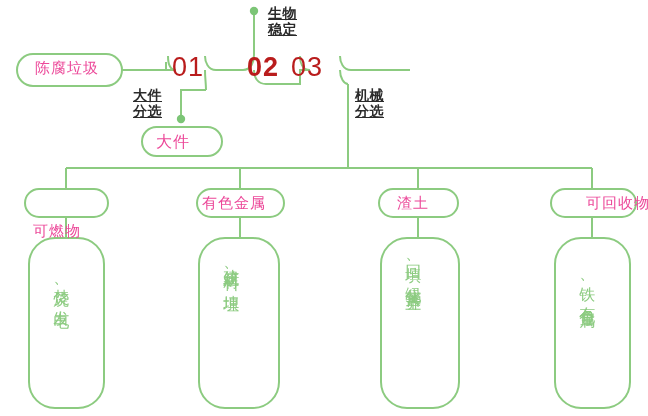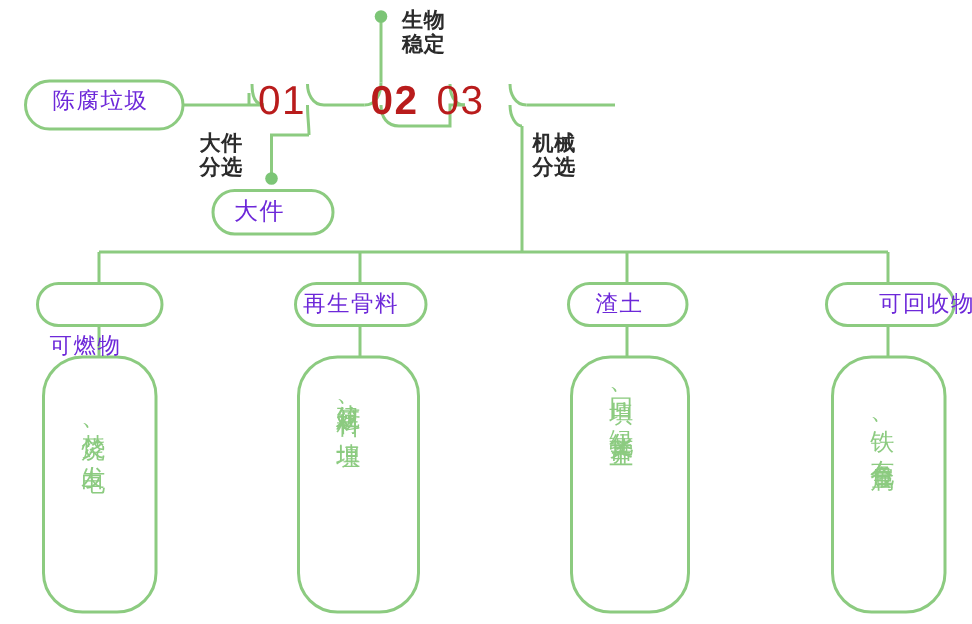--- a/index.html
+++ b/index.html
@@ -32,23 +32,24 @@
   .lbl {
     position: absolute;
     white-space: pre;
     line-height: 1.12;
   }
   .dark-label {
     color: #2b2b2b;
     font-size: 14px;
     font-weight: 700;
     letter-spacing: 0.5px;
+    text-decoration: underline;
   }
   .green-pill-text {
-    color: #6d28d9;
+    color: #ec4899;
     font-size: 15px;
     font-weight: 400;
     letter-spacing: 1px;
   }
   .stage-num {
     color: #b91c1c;
     font-size: 27px;
     font-weight: 400;
     letter-spacing: 1px;
   }
@@ -136,21 +137,21 @@
   <div class="lbl dark-label" style="left:133px; top:88px; text-align:left;">大件
 分选</div>
   <div class="lbl dark-label" style="left:268px; top:6px; text-align:left;">生物
 稳定</div>
   <div class="lbl dark-label" style="left:355px; top:88px; text-align:center;">机械
 分选</div>
 
   <div class="lbl green-pill-text" style="left:156px; top:133px; font-size:16px;">大件</div>
 
   <div class="lbl green-pill-text" style="left:33px; top:195px;margin-top:28px;">可燃物</div>
-  <div class="lbl green-pill-text" style="left:202px; top:195px;">再生骨料</div>
+  <div class="lbl green-pill-text" style="left:202px; top:195px;">有色金属</div>
   <div class="lbl green-pill-text" style="left:397px; top:195px;">渣土</div>
   <div class="lbl green-pill-text" style="left:586px; top:195px;text-align:center;">可回收物</div>
 
   <div class="vbox-text" style="left:50px; top:276px; height:120px;">焚烧、发电</div>
   <div class="vbox-text" style="left:220px; top:256px; height:150px;">建筑材料、填埋</div>
   <div class="vbox-text" style="left:402px; top:252px; height:155px;">回填、绿化营养土</div>
   <div class="vbox-text" style="left:576px; top:274px; height:125px;">铁、有色金属</div>
 
 </div>
 

